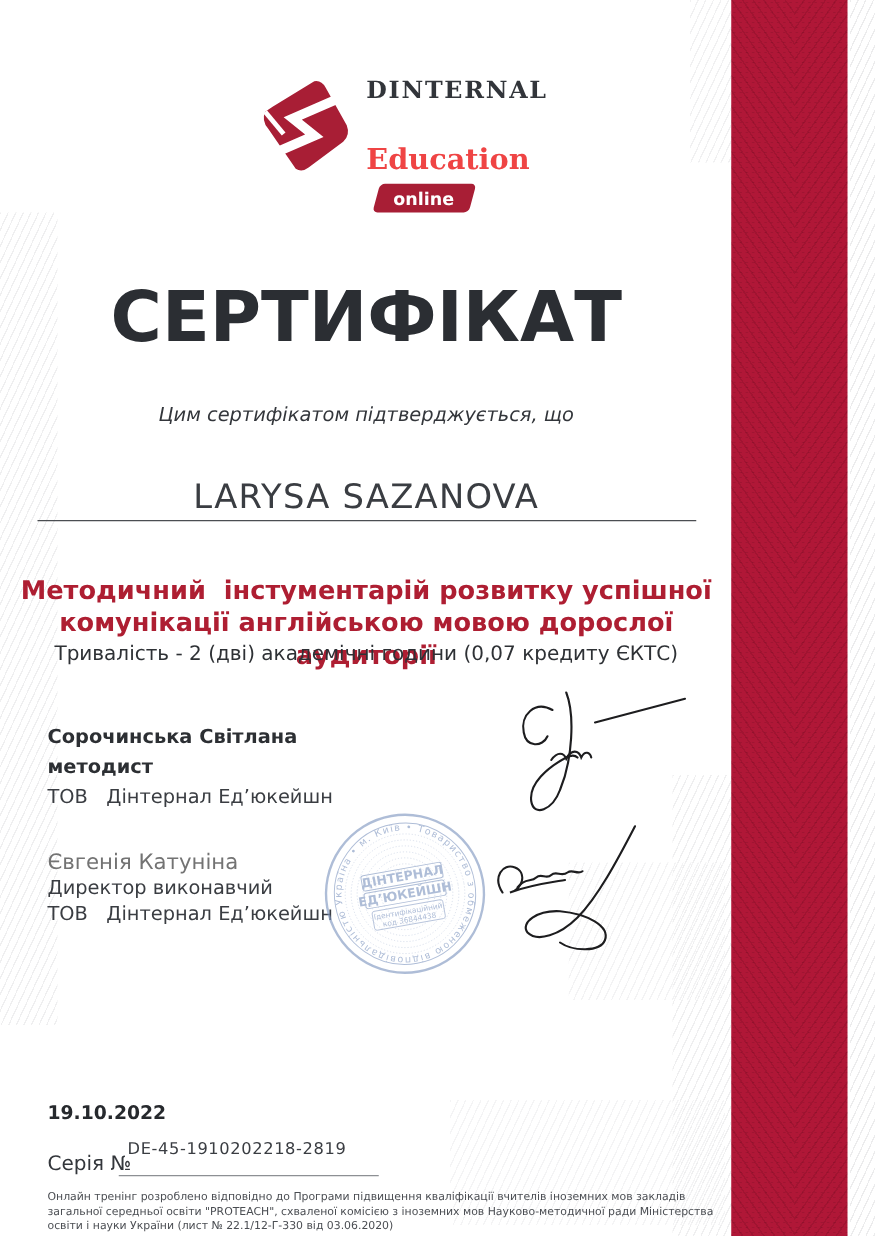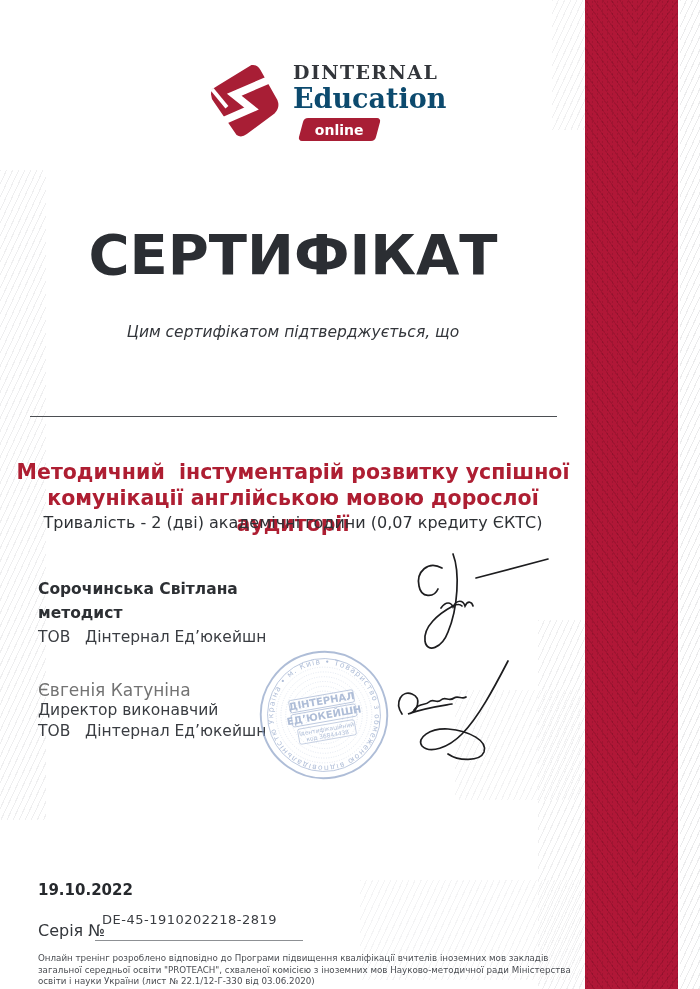--- a/index.html
+++ b/index.html
@@ -25,21 +25,21 @@
   .dots-band-left-top{left:552px;top:0;width:33px;height:130px;opacity:.5;}
   .dots-band-left-bot{left:538px;top:620px;width:47px;height:369px;opacity:.55;}
   .dots-mid{left:455px;top:690px;width:125px;height:110px;opacity:.4;}
   .dots-bottom{left:360px;top:880px;width:220px;height:100px;opacity:.35;}
 
   
   .logo{position:absolute;left:205px;top:60px;width:230px;height:80px;}
   .logo-icon{position:absolute;left:0;top:2px;width:78px;height:76px;}
   .logo-text{position:absolute;left:88px;top:0;font-family:"DejaVu Serif","Liberation Serif",serif;}
   .brand1{font-size:19px;font-weight:bold;color:#32353a;letter-spacing:1.4px;line-height:24px;}
-  .brand2{font-size:27px;font-weight:bold;color:#0c4a6e;line-height:30px;}
+  .brand2{font-size:23px;font-weight:bold;color:#ef4444;line-height:30px;margin-top:29px;}
   .badge{display:inline-block;margin:4px 0 0 8px;background:#a81e35;border-radius:4px;
          transform:skewX(-15deg);padding:2px 14px;}
   .badge span{display:inline-block;transform:skewX(15deg);color:#fff;
          font-family:"DejaVu Sans","Liberation Sans",sans-serif;font-size:14px;font-weight:bold;}
 
   
   .cc{position:absolute;left:0;width:586px;text-align:center;}
   .title{top:222px;font-size:56px;font-weight:bold;color:#2b2e33;letter-spacing:0;}
   .intro{top:323px;font-size:15.5px;color:#33363b;font-style:italic;}
   .name{top:382px;font-size:27px;letter-spacing:1px;color:#3a3d42;}
@@ -97,20 +97,21 @@
     </svg>
     <div class="logo-text">
       <div class="brand1">DINTERNAL</div>
       <div class="brand2">Education</div>
       <div class="badge"><span>online</span></div>
     </div>
   </div>
 
   <div class="cc title">СЕРТИФІКАТ</div>
   <div class="cc intro">Цим сертифікатом підтверджується, що</div>
+  <div class="cc name">LARYSA SAZANOVA</div>
   <div class="name-line"></div>
   <div class="cc course">
     <div>Методичний &nbsp;інстументарій розвитку успішної</div>
     <div>комунікації англійською мовою дорослої аудиторії</div>
   </div>
   <div class="cc duration">Тривалість - 2 (дві) академічні години (0,07 кредиту ЄКТС)</div>
 
   <div class="signer1">
     <div class="nm">Сорочинська Світлана</div>
     <div class="rl">методист</div>

